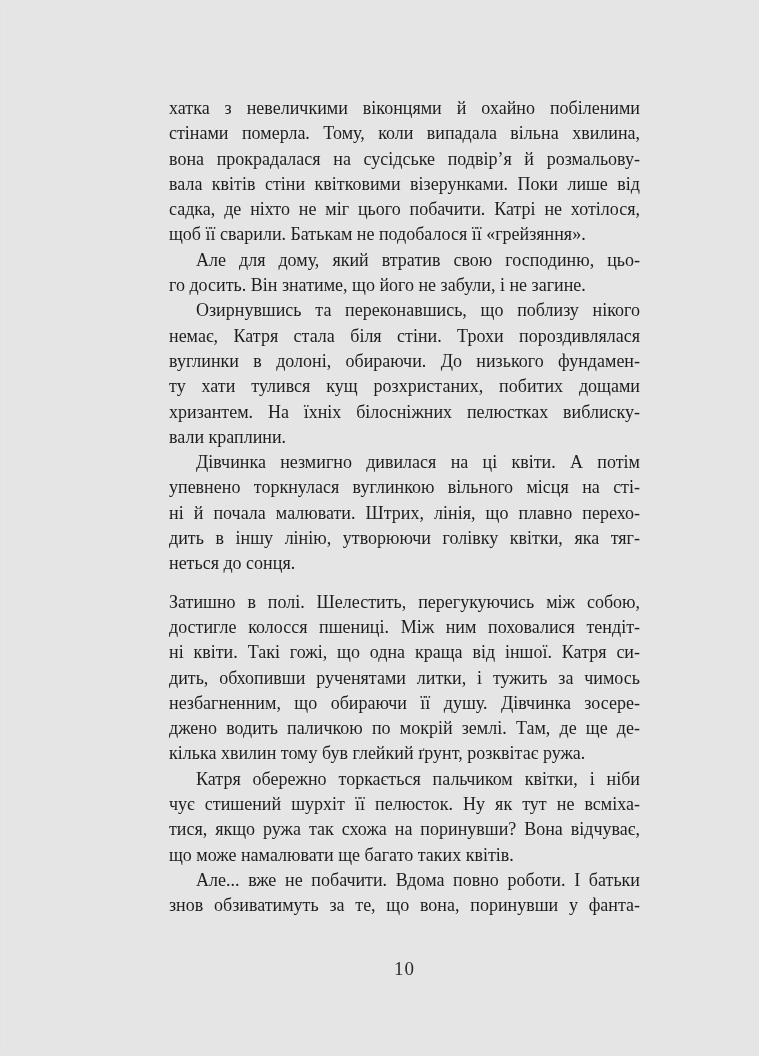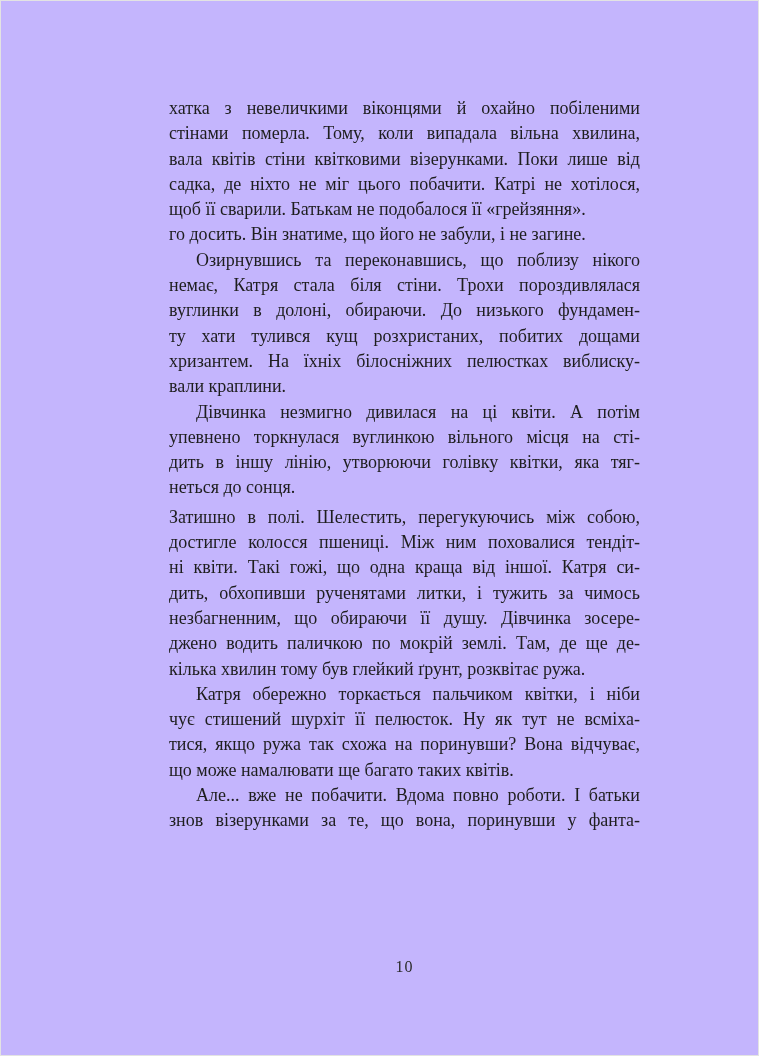--- a/index.html
+++ b/index.html
@@ -4,100 +4,103 @@
 <style>
   html, body {
     margin: 0;
     padding: 0;
     background: #ffffff;
   }
   .page {
     position: relative;
     width: 759px;
     height: 1056px;
-    background: #c4b5fd;
+    background: #e5e5e5;
     box-sizing: border-box;
     border: 1px solid #e3e3e3;
     overflow: hidden;
     font-family: "Liberation Serif", "DejaVu Serif", serif;
     color: #1e1e1e;
   }
   .text-block {
     position: absolute;
     left: 168px;
     top: 95px;
     width: 471px;
     font-size: 18px;
     line-height: 25.3px;
     -webkit-font-smoothing: antialiased;
   }
   .para { margin: 0; padding: 0; }
-  .para.gap { margin-top: 4px; }
+  .para.gap { margin-top: 13px; }
   .line {
     text-align: justify;
     text-align-last: justify;
     height: 25.3px;
     white-space: normal;
   }
   .line.last { text-align-last: left; }
   .line.indent { text-indent: 27px; }
   .page-number {
     position: absolute;
     left: 168px;
     top: 957px;
     width: 471px;
     text-align: center;
-    font-size: 16px;
+    font-size: 19px;
     letter-spacing: 1px;
     color: #2b2b2b;
   }
 </style>
 </head>
 <body>
 
 <div class="page">
   <div class="text-block">
       <div class="para">
         <div class="line">хатка з невеличкими віконцями й охайно побіленими</div>
         <div class="line">стінами померла. Тому, коли випадала вільна хвилина,</div>
+        <div class="line">вона прокрадалася на сусідське подвір’я й розмальову-</div>
         <div class="line">вала квітів стіни квітковими візерунками. Поки лише від</div>
         <div class="line">садка, де ніхто не міг цього побачити. Катрі не хотілося,</div>
         <div class="line last">щоб її сварили. Батькам не подобалося її «грейзяння».</div>
       </div>
       <div class="para">
+        <div class="line indent">Але для дому, який втратив свою господиню, цьо-</div>
         <div class="line last">го досить. Він знатиме, що його не забули, і не загине.</div>
       </div>
       <div class="para">
         <div class="line indent">Озирнувшись та переконавшись, що поблизу нікого</div>
         <div class="line">немає, Катря стала біля стіни. Трохи пороздивлялася</div>
         <div class="line">вуглинки в долоні, обираючи. До низького фундамен-</div>
         <div class="line">ту хати тулився кущ розхристаних, побитих дощами</div>
         <div class="line">хризантем. На їхніх білосніжних пелюстках виблиску-</div>
         <div class="line last">вали краплини.</div>
       </div>
       <div class="para">
         <div class="line indent">Дівчинка незмигно дивилася на ці квіти. А потім</div>
         <div class="line">упевнено торкнулася вуглинкою вільного місця на сті-</div>
+        <div class="line">ні й почала малювати. Штрих, лінія, що плавно перехо-</div>
         <div class="line">дить в іншу лінію, утворюючи голівку квітки, яка тяг-</div>
         <div class="line last">неться до сонця.</div>
       </div>
       <div class="para gap">
         <div class="line">Затишно в полі. Шелестить, перегукуючись між собою,</div>
         <div class="line">достигле колосся пшениці. Між ним поховалися тендіт-</div>
         <div class="line">ні квіти. Такі гожі, що одна краща від іншої. Катря си-</div>
         <div class="line">дить, обхопивши рученятами литки, і тужить за чимось</div>
         <div class="line">незбагненним, що обираючи її душу. Дівчинка зосере-</div>
         <div class="line">джено водить паличкою по мокрій землі. Там, де ще де-</div>
         <div class="line last">кілька хвилин тому був глейкий ґрунт, розквітає ружа.</div>
       </div>
       <div class="para">
         <div class="line indent">Катря обережно торкається пальчиком квітки, і ніби</div>
         <div class="line">чує стишений шурхіт її пелюсток. Ну як тут не всміха-</div>
         <div class="line">тися, якщо ружа так схожа на поринувши? Вона відчуває,</div>
         <div class="line last">що може намалювати ще багато таких квітів.</div>
       </div>
       <div class="para">
         <div class="line indent">Але... вже не побачити. Вдома повно роботи. І батьки</div>
-        <div class="line">знов візерунками за те, що вона, поринувши у фанта-</div>
+        <div class="line">знов обзиватимуть за те, що вона, поринувши у фанта-</div>
       </div>
     </div>
   <div class="page-number">10</div>
 </div>
 
 </body></html>

